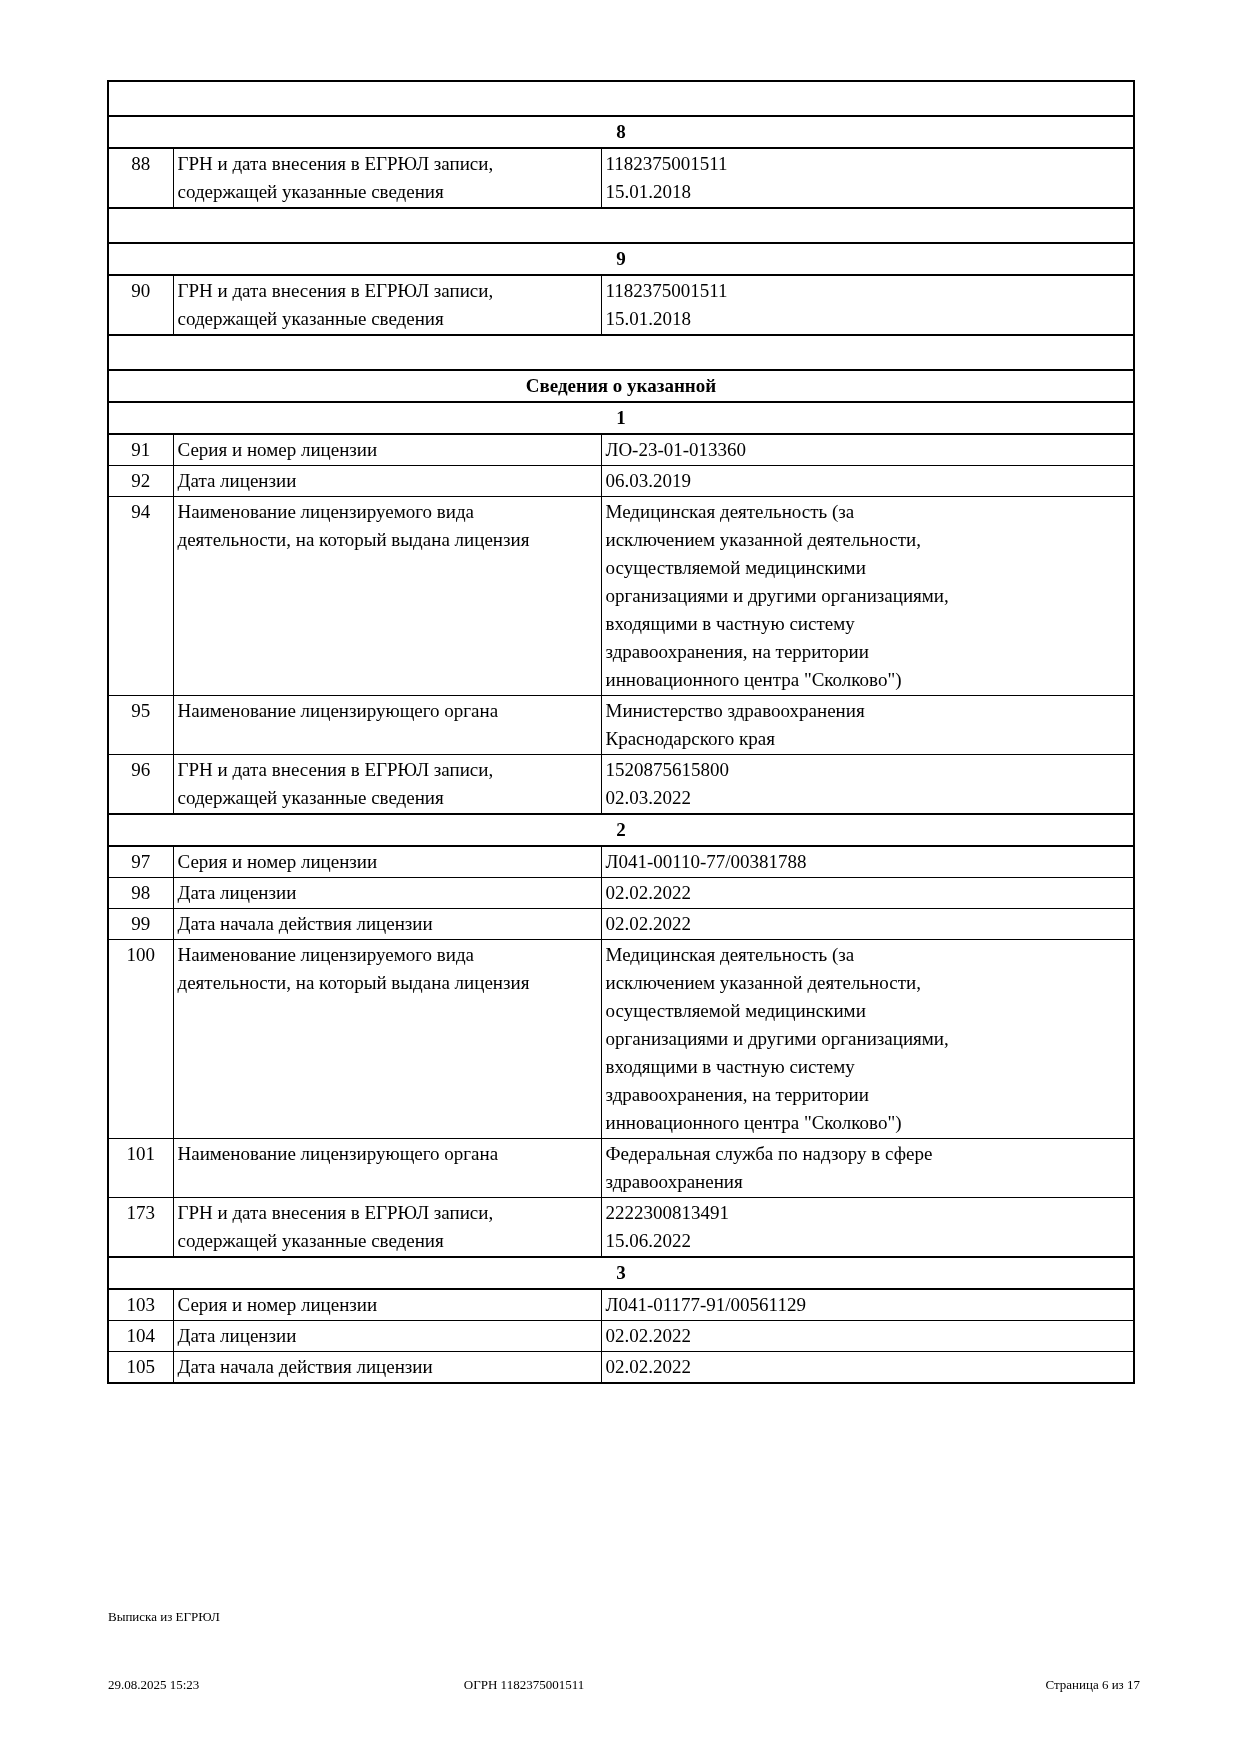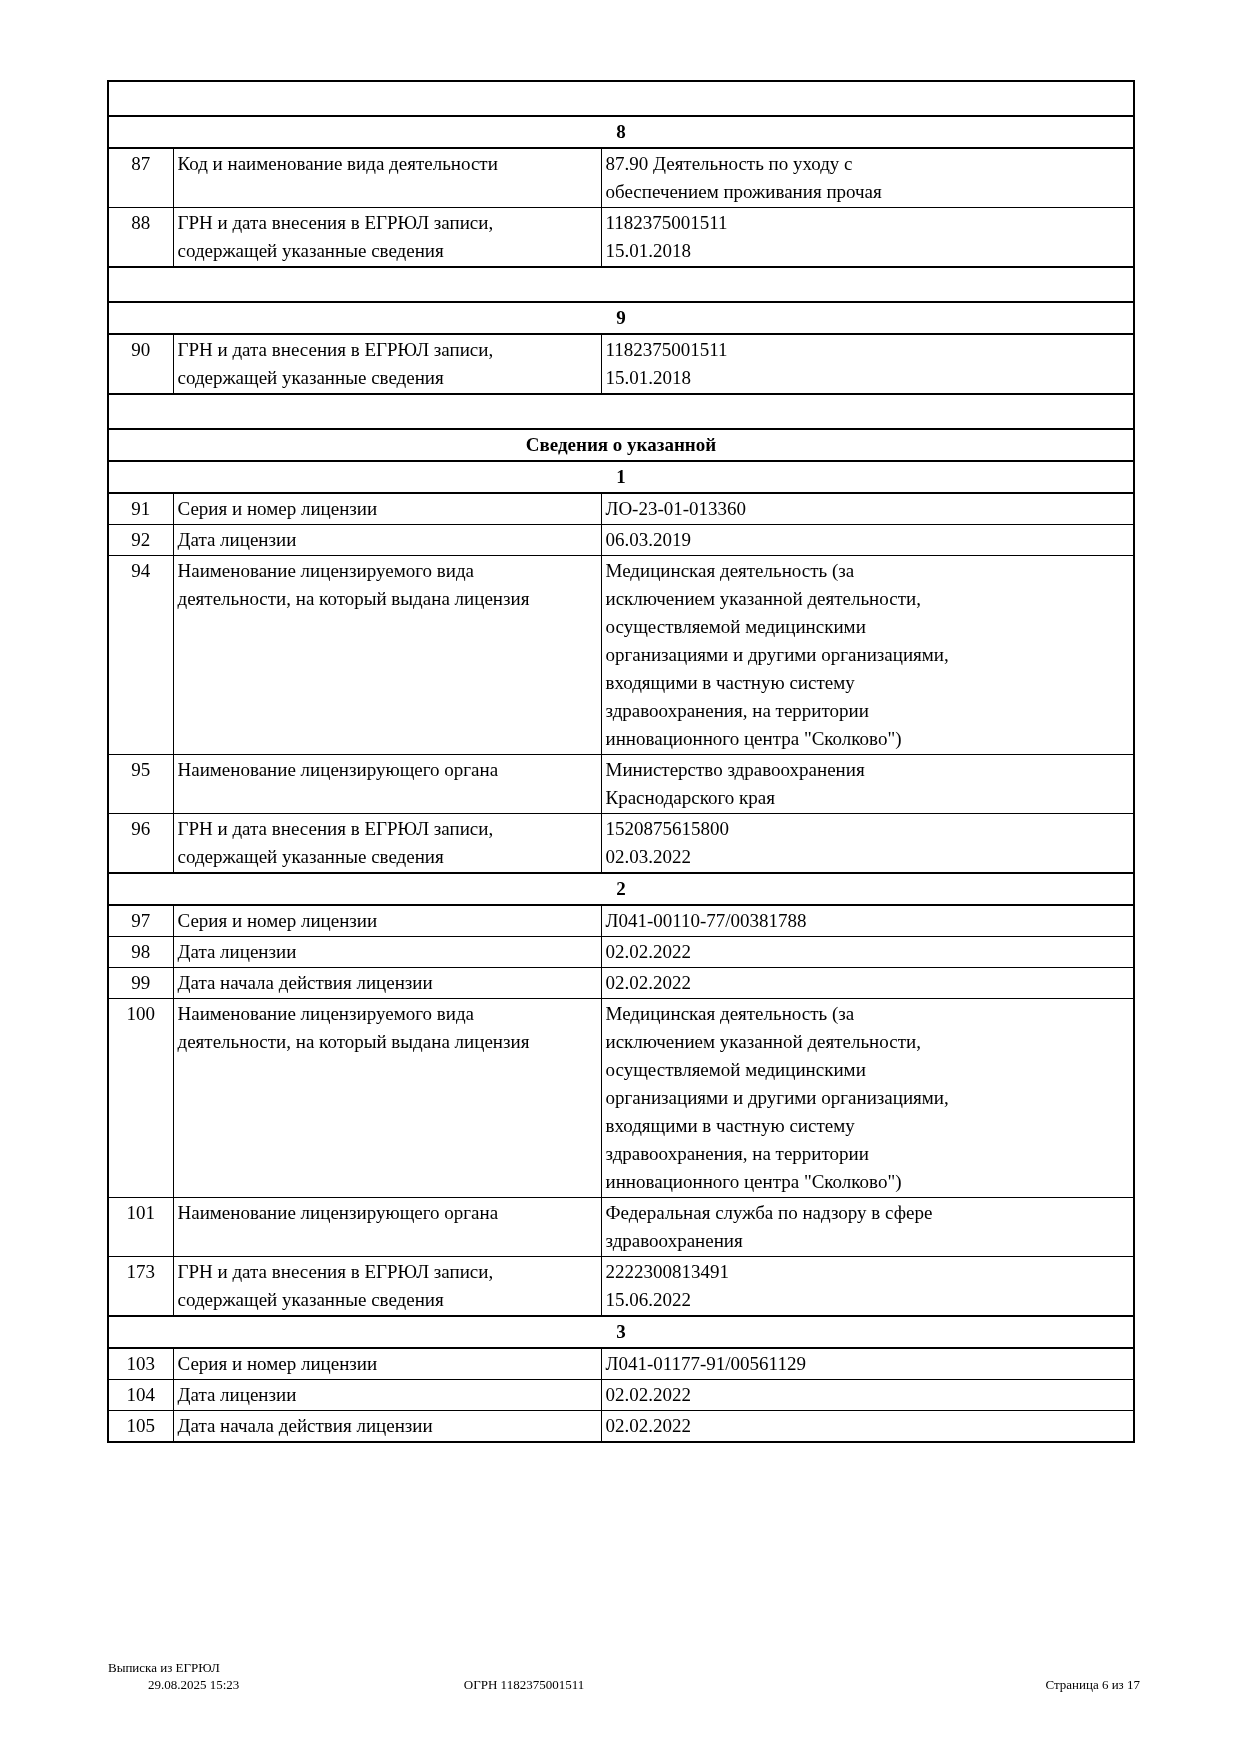--- a/index.html
+++ b/index.html
@@ -47,22 +47,22 @@
     position:absolute;
     left:0;top:0;width:100%;height:100%;
     pointer-events:none;
   }
   .footer div{
     position:absolute;
     font-size:13px;
     line-height:17px;
     white-space:nowrap;
   }
-  .footer-doc-type{left:108px;top:1659px;}
-  .footer-datetime{left:108px;top:1676px;margin-left:40px;}
+  .footer-doc-type{left:108px;top:1608px;}
+  .footer-datetime{left:108px;top:1676px;}
   .footer-ogrn{left:0;top:1676px;width:1048px;text-align:center;}
   .footer-page{right:100px;top:1676px;text-align:right;}
 </style>
 </head>
 <body>
 
 <div id="page">
 
   <table class="doc-table">
     <colgroup>
@@ -71,30 +71,20 @@
       <col class="c-value">
     </colgroup>
     <tbody>
         <tr class="spacer">
           <td colspan="3"></td>
         </tr>
         <tr class="section">
           <td colspan="3">8</td>
         </tr>
         <tr class="data">
-          <td class="num-cell">87</td>
-          <td>
-            <div class="cell-line">Код и наименование вида деятельности</div>
-          </td>
-          <td>
-            <div class="cell-line">87.90 Деятельность по уходу с</div>
-            <div class="cell-line">обеспечением проживания прочая</div>
-          </td>
-        </tr>
-        <tr class="data">
           <td class="num-cell">88</td>
           <td>
             <div class="cell-line">ГРН и дата внесения в ЕГРЮЛ записи,</div>
             <div class="cell-line">содержащей указанные сведения</div>
           </td>
           <td>
             <div class="cell-line">1182375001511</div>
             <div class="cell-line">15.01.2018</div>
           </td>
         </tr>

